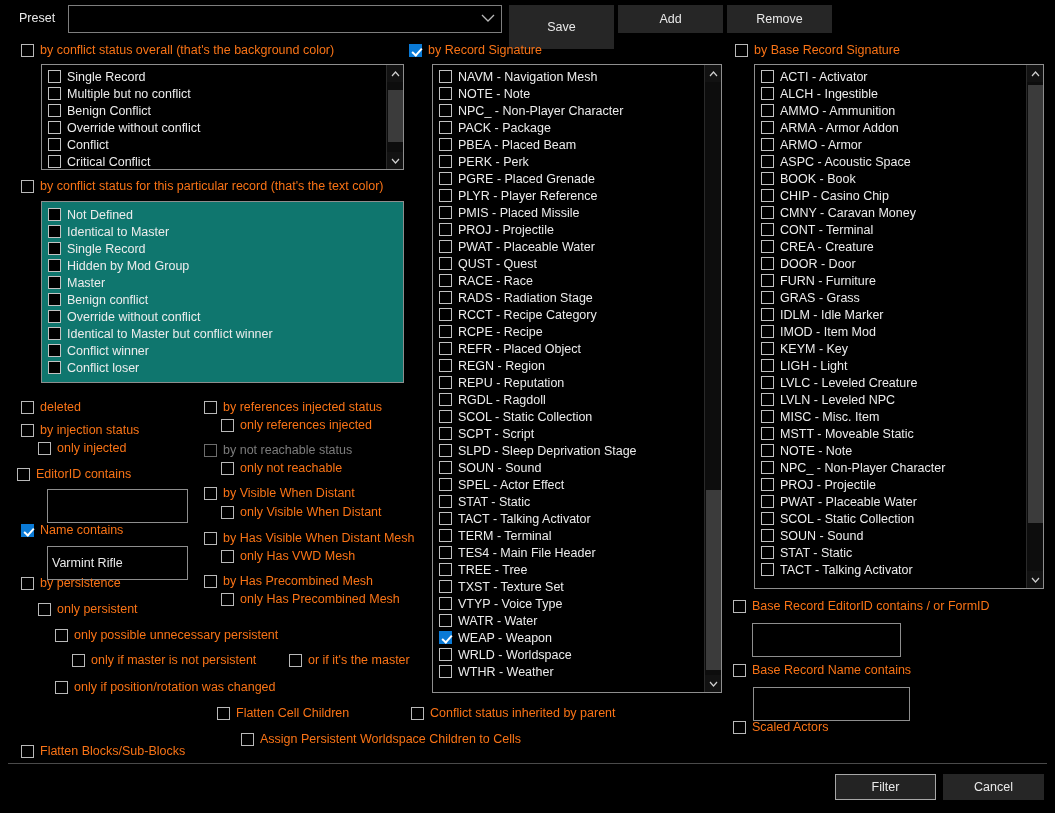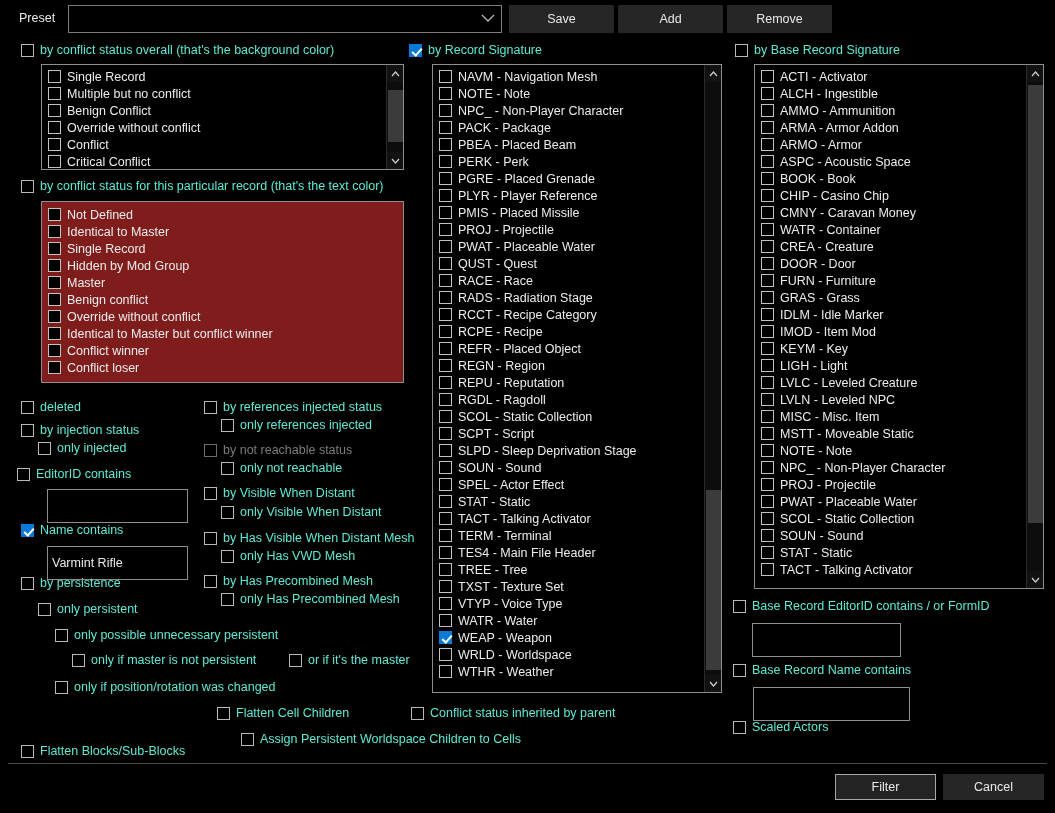--- a/index.html
+++ b/index.html
@@ -12,21 +12,21 @@
     overflow: hidden;
   }
   #root { position: relative; width: 1055px; height: 813px; background:#000; }
 
   .abs { position: absolute; }
 
   
   .cb {
     display: flex; align-items: flex-start;
     font-size: 12.5px; line-height: 15px;
-    color: #5eead4; white-space: nowrap;
+    color: #f97316; white-space: nowrap;
     cursor: default;
   }
   .cb .box {
     width: 13px; height: 13px; min-width: 13px;
     border: 1px solid #b9b9b9;
     background: #000;
     margin-right: 6px;
     position: relative;
     top: 1px;
   }
@@ -105,21 +105,21 @@
   .sb .arrow.down { bottom: 0; }
   .sb .thumb {
     position: absolute; left: 1px; width: 15px;
     background: #3b3b3b;
   }
 
   
   .panel {
     position: absolute;
     border: 1px solid #8e8e8e;
-    background: #7f1d1d;
+    background: #0f766e;
   }
   .panel .prow {
     display:flex; align-items:center;
     height: 17px;
     font-size: 12.5px;
     color:#ececec;
     white-space:nowrap;
   }
   .panel .prow .box {
     width:13px;height:13px;min-width:13px;
@@ -178,21 +178,21 @@
 
   <div class="combo" style="left:68px; top:5px; width:434px; height:28px;">
     <span class="val"></span>
     <span class="chev">
       <svg width="14" height="9" viewBox="0 0 14 9">
           <polyline points="1,1 7,7 13,1" fill="none" stroke="#b9b9b9" stroke-width="1.3"></polyline>
         </svg>
     </span>
   </div>
 
-  <div class="btn" style="left:509px; top:5px; width:105px; height:28px;">
+  <div class="btn" style="left:509px; top:5px; width:105px; height:44px;">
       <span>Save</span>
     </div>
   <div class="btn" style="left:618px; top:5px; width:105px; height:28px;">
       <span>Add</span>
     </div>
   <div class="btn" style="left:727px; top:5px; width:105px; height:28px;">
       <span>Remove</span>
     </div>
 
   <div class="cb abs" style="left:21px; top:43px;">
@@ -587,21 +587,21 @@
         <div class="row">
           <span class="box"></span>
           <span>CHIP - Casino Chip</span>
         </div>
         <div class="row">
           <span class="box"></span>
           <span>CMNY - Caravan Money</span>
         </div>
         <div class="row">
           <span class="box"></span>
-          <span>WATR - Container</span>
+          <span>CONT - Terminal</span>
         </div>
         <div class="row">
           <span class="box"></span>
           <span>CREA - Creature</span>
         </div>
         <div class="row">
           <span class="box"></span>
           <span>DOOR - Door</span>
         </div>
         <div class="row">

